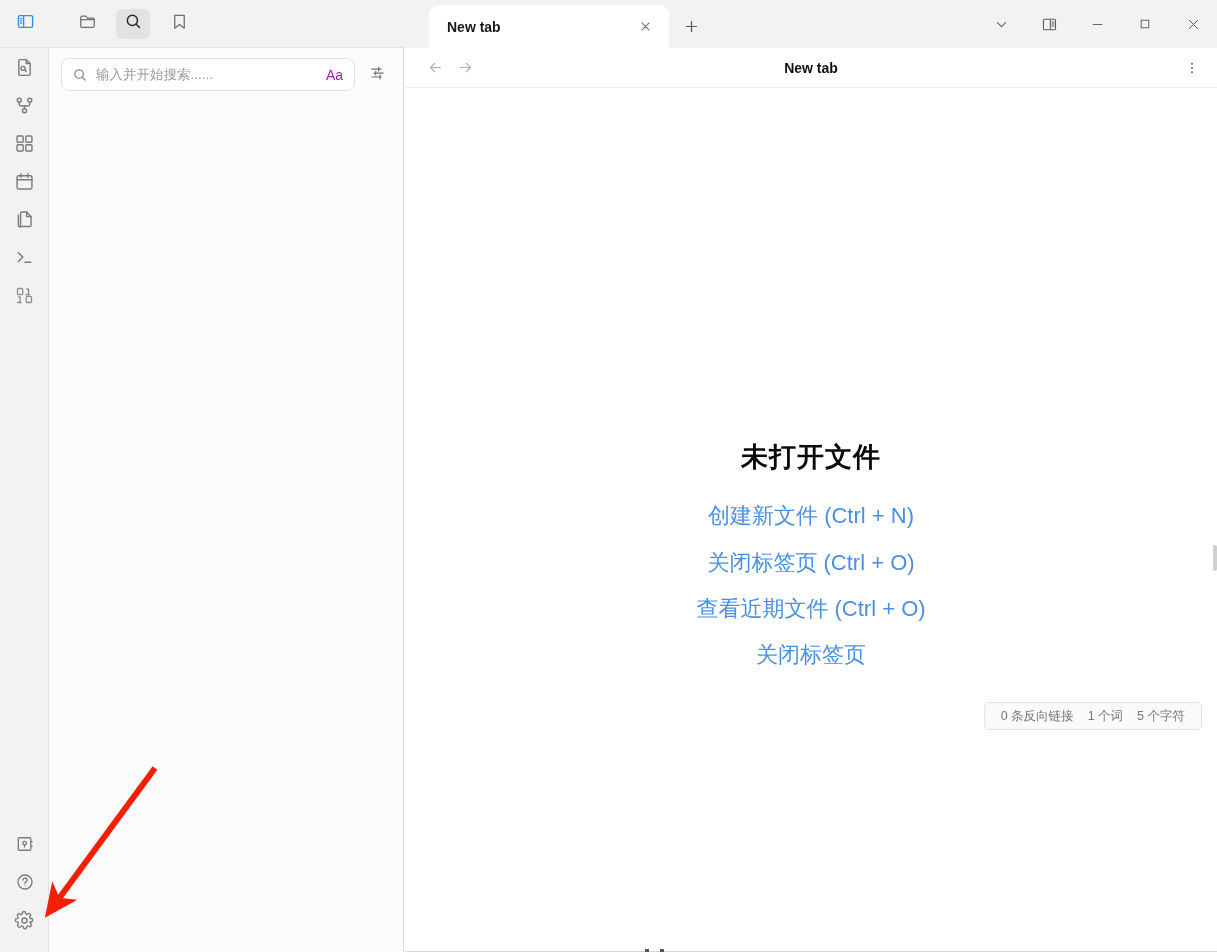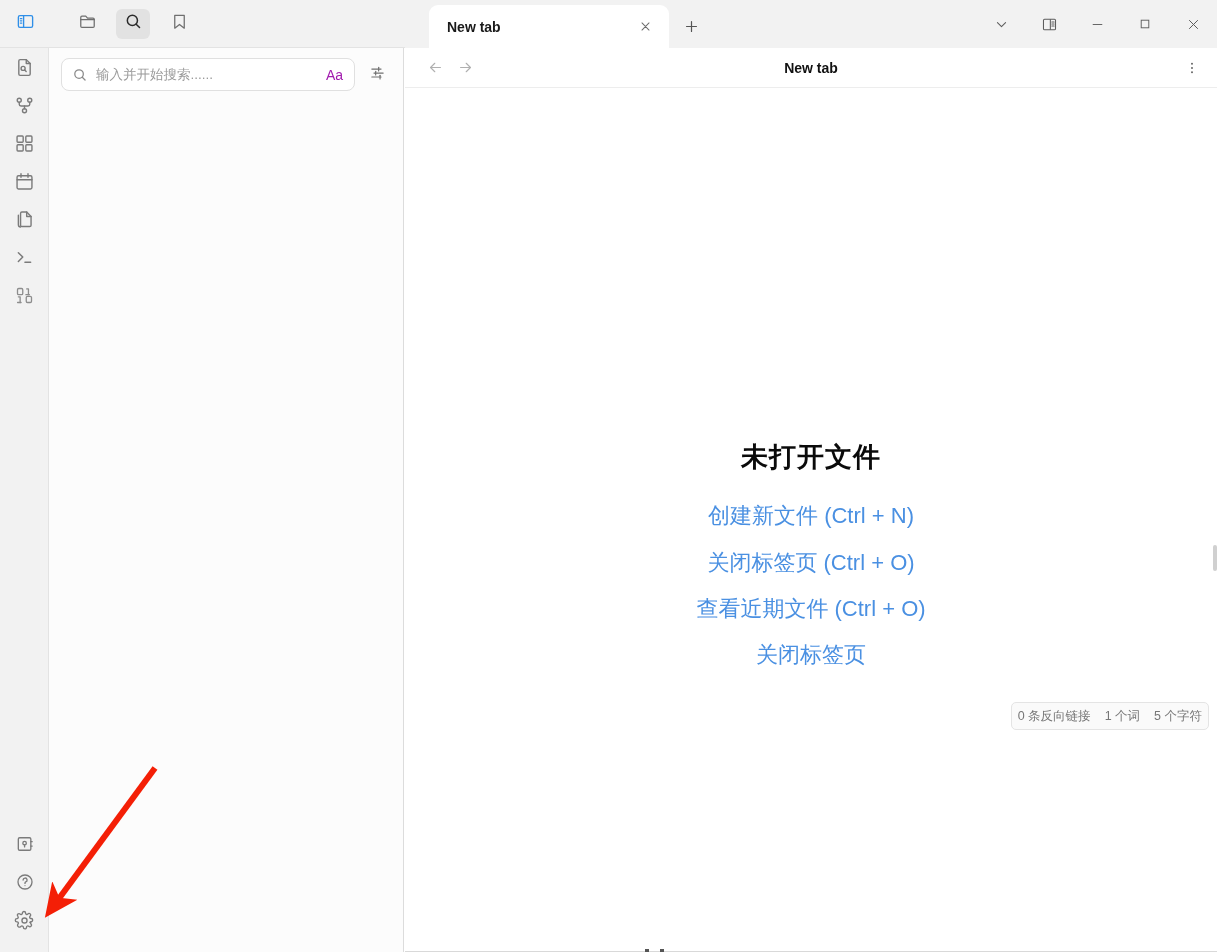--- a/index.html
+++ b/index.html
@@ -258,29 +258,29 @@
     width: 4px;
     height: 26px;
     background: #d0d0d0;
     border-radius: 2px;
     z-index: 6;
   }
 
   
   .statusbar {
     position: absolute;
-    right: 8px;
+    right: 15px;
     bottom: 6px;
     height: 28px;
     border: 1px solid #e4e4e4;
     border-radius: 5px;
     background: #fafafa;
     display: flex;
     align-items: center;
-    padding: 0 6px;
+    padding: 0 16px;
     gap: 14px;
     z-index: 8;
   }
   .status-item {
     font-size: 12.5px;
     color: #777;
     white-space: nowrap;
     cursor: pointer;
   }
 

